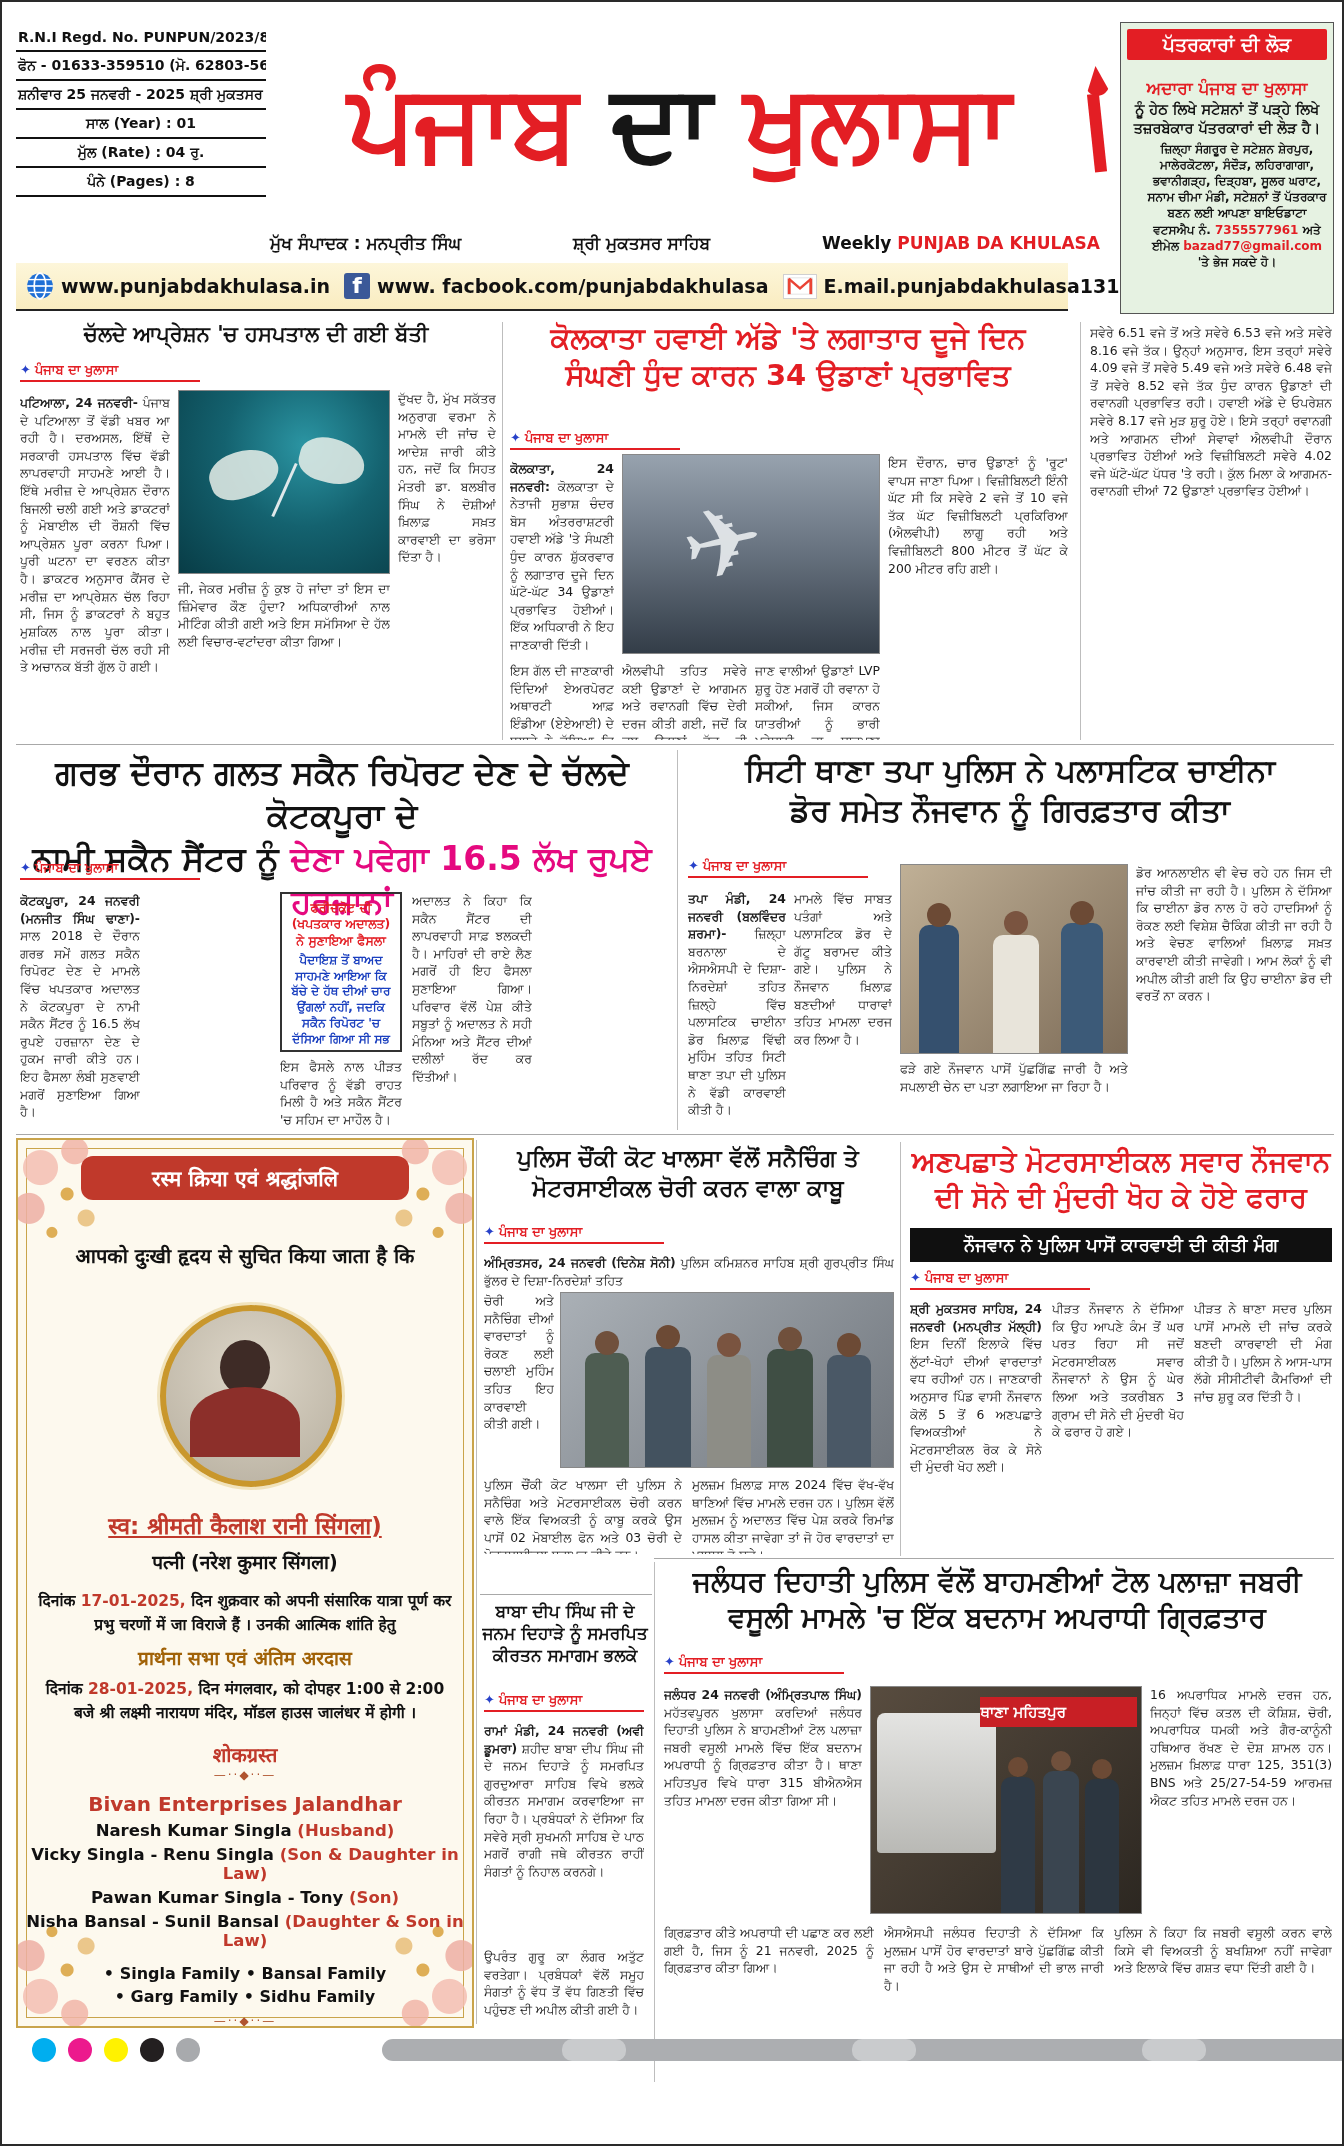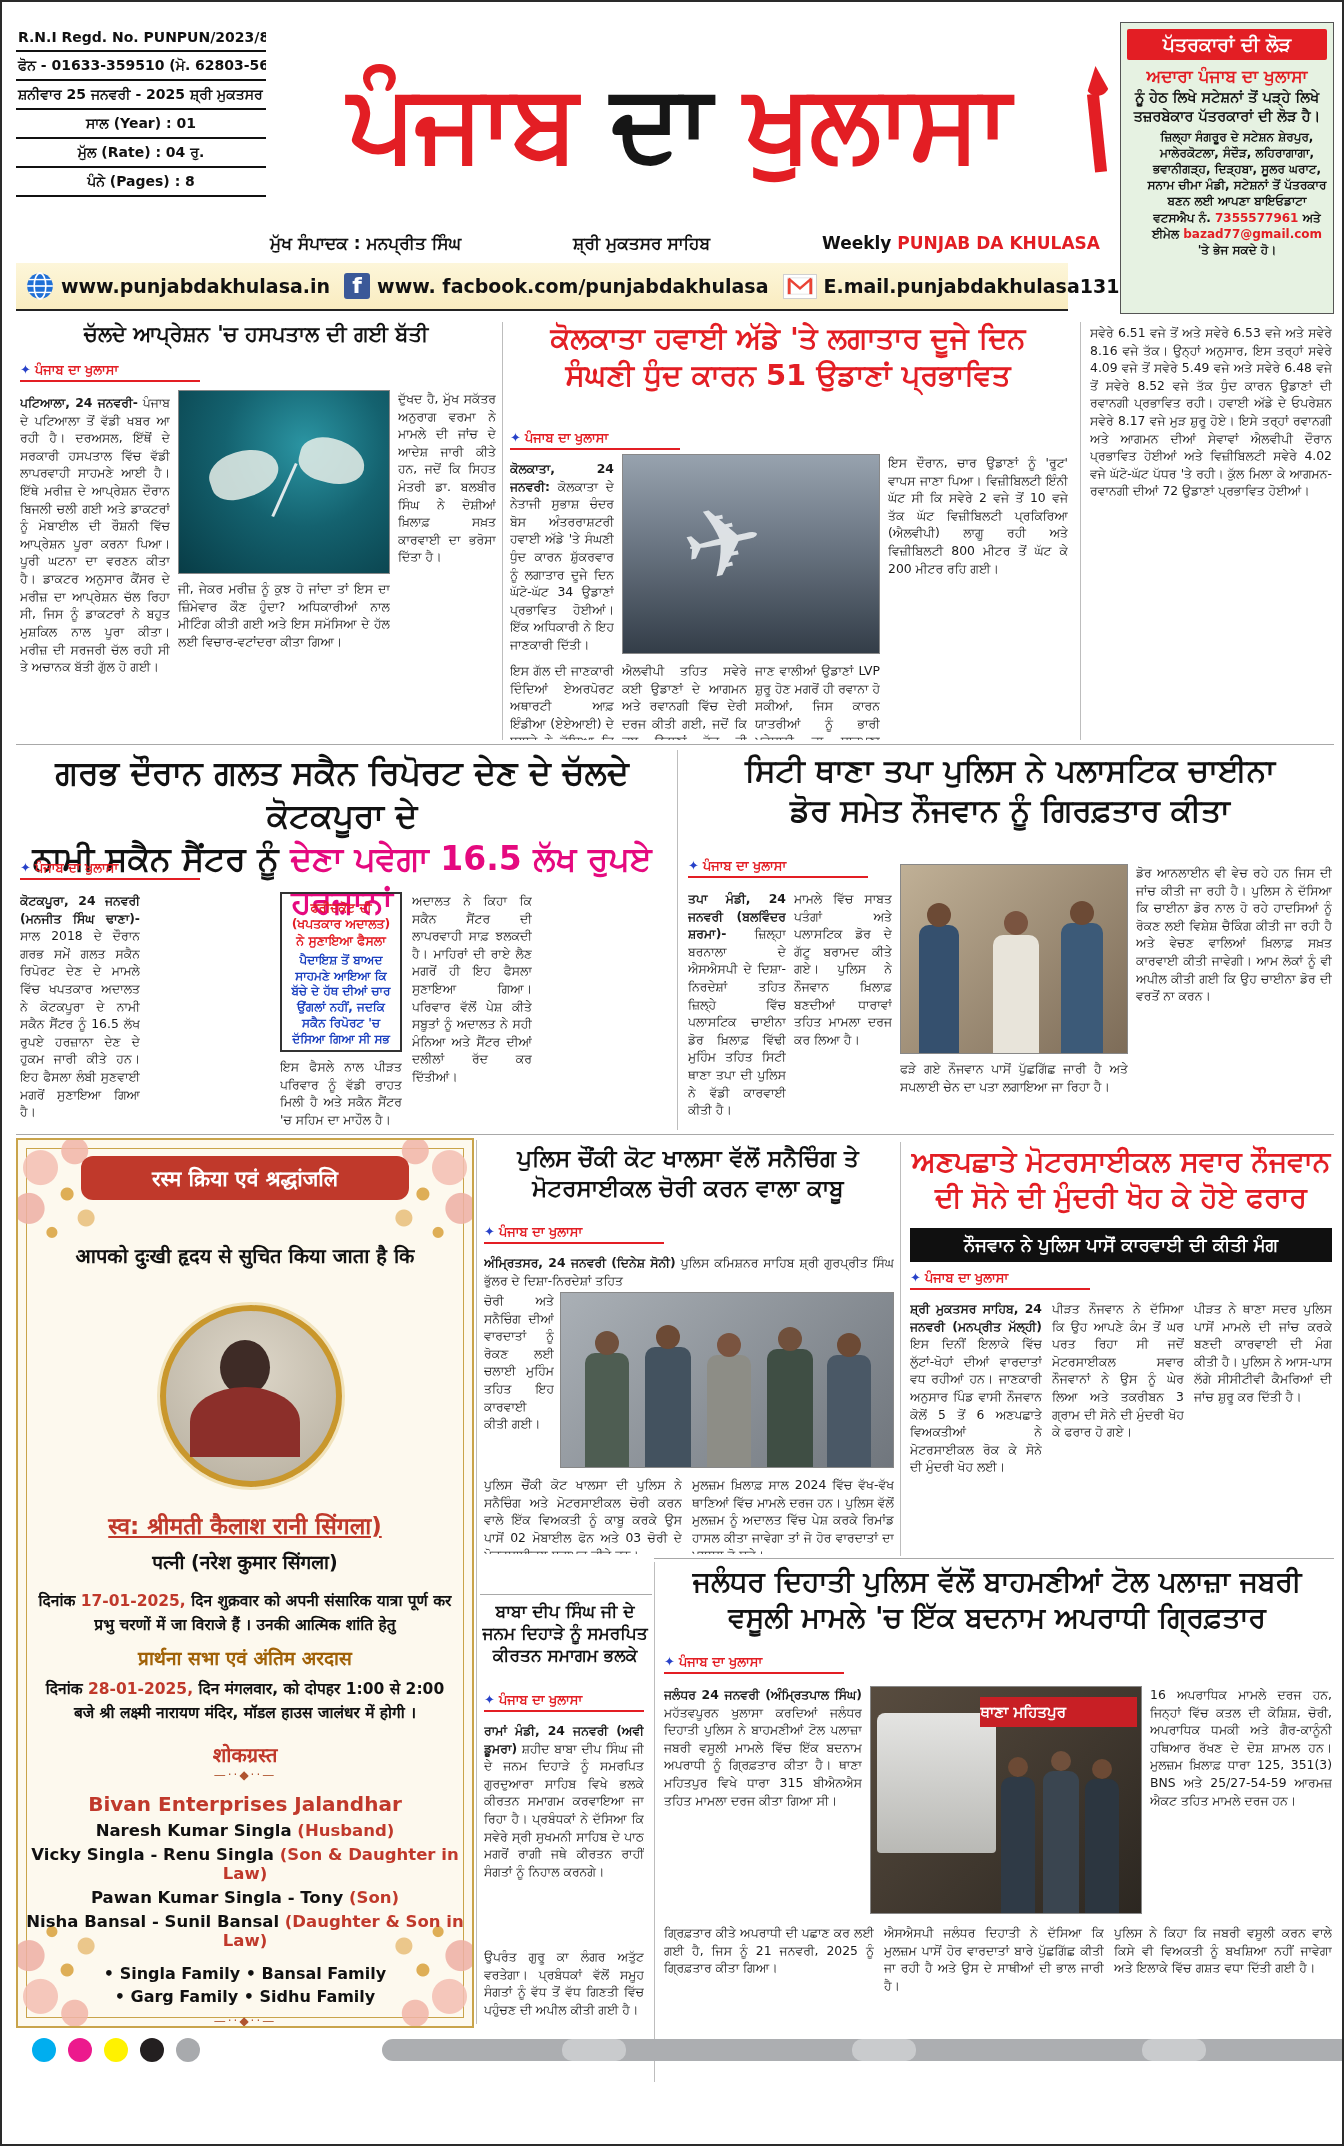--- a/index.html
+++ b/index.html
@@ -25,21 +25,21 @@
       font-size:19px;font-weight:bold;gap:14px;padding:0 10px;box-sizing:border-box;border-bottom:2px solid #222;}
   .cbitem{display:flex;align-items:center;gap:7px;white-space:nowrap;}
   .globe{width:28px;height:28px;}
   .fbicon{width:26px;height:26px;background:#3b5998;color:#fff;border-radius:3px;
       font-size:22px;font-weight:bold;text-align:center;line-height:26px;}
   .gmail{width:32px;height:23px;background:#fff;border:1px solid #d0d0d0;display:flex;align-items:center;justify-content:center;}
   
   .jobsbox{left:1118px;top:20px;width:214px;height:292px;background:#e6f2e2;border:1px solid #555;
       box-sizing:border-box;text-align:center;padding:6px 6px;overflow:hidden;}
   .jobstitle{background:#e31e24;color:#fff;font-size:19px;font-weight:bold;padding:4px 2px;border-radius:2px;}
-  .jobsorg{color:#e31e24;font-weight:bold;font-size:17px;margin-top:6px;}
+  .jobsorg{color:#e31e24;font-weight:bold;font-size:17px;margin-top:18px;}
   .jobsneed{font-weight:bold;font-size:14.5px;line-height:1.3;margin-top:2px;}
   .jobssmall{font-weight:bold;font-size:12px;line-height:1.35;margin-top:3px;margin-left:20px;}
   .jobssmall .red{color:#e31e24;}
   .redarrow{left:1082px;top:64px;width:26px;height:110px;}
   .redarrow .shaft{position:absolute;left:7px;top:28px;width:12px;height:78px;background:#e31e24;transform:rotate(-6deg);}
   .redarrow .head{position:absolute;left:0;top:0;width:0;height:0;border-left:13px solid transparent;
       border-right:13px solid transparent;border-bottom:30px solid #e31e24;transform:rotate(-6deg);}
   
   .hl{font-weight:bold;color:#121212;}
   .hlred{color:#e31e24;}
@@ -200,21 +200,21 @@
   <div class="abs photo surgery" style="left:176px;top:388px;width:212px;height:184px;">
     <div class="glove" style="left:30px;top:60px;width:70px;height:46px;transform:rotate(-18deg);"></div>
     <div class="glove" style="left:120px;top:48px;width:66px;height:44px;transform:rotate(14deg);"></div>
     <div style="position:absolute;left:104px;top:70px;width:3px;height:58px;background:#dfe8ea;transform:rotate(24deg);"></div>
   </div>
   <div class="abs col" style="left:176px;top:578px;width:212px;height:160px;">ਜੀ, ਜੇਕਰ ਮਰੀਜ਼ ਨੂੰ ਕੁਝ ਹੋ ਜਾਂਦਾ ਤਾਂ ਇਸ ਦਾ ਜ਼ਿੰਮੇਵਾਰ ਕੌਣ ਹੁੰਦਾ? ਅਧਿਕਾਰੀਆਂ ਨਾਲ ਮੀਟਿੰਗ ਕੀਤੀ ਗਈ ਅਤੇ ਇਸ ਸਮੱਸਿਆ ਦੇ ਹੱਲ ਲਈ ਵਿਚਾਰ-ਵਟਾਂਦਰਾ ਕੀਤਾ ਗਿਆ।</div>
   <div class="abs col" style="left:396px;top:388px;width:98px;height:350px;">ਦੁੱਖਦ ਹੈ, ਮੁੱਖ ਸਕੱਤਰ ਅਨੁਰਾਗ ਵਰਮਾ ਨੇ ਮਾਮਲੇ ਦੀ ਜਾਂਚ ਦੇ ਆਦੇਸ਼ ਜਾਰੀ ਕੀਤੇ ਹਨ, ਜਦੋਂ ਕਿ ਸਿਹਤ ਮੰਤਰੀ ਡਾ. ਬਲਬੀਰ ਸਿੰਘ ਨੇ ਦੋਸ਼ੀਆਂ ਖ਼ਿਲਾਫ਼ ਸਖ਼ਤ ਕਾਰਵਾਈ ਦਾ ਭਰੋਸਾ ਦਿੱਤਾ ਹੈ।</div>
 
   <div class="abs hlred ctr hl" style="left:506px;top:318px;width:560px;font-size:29px;line-height:1.28;">
     <div>ਕੋਲਕਾਤਾ ਹਵਾਈ ਅੱਡੇ 'ਤੇ ਲਗਾਤਾਰ ਦੂਜੇ ਦਿਨ</div>
-    <div>ਸੰਘਣੀ ਧੁੰਦ ਕਾਰਨ 51 ਉਡਾਣਾਂ ਪ੍ਰਭਾਵਿਤ</div>
+    <div>ਸੰਘਣੀ ਧੁੰਦ ਕਾਰਨ 34 ਉਡਾਣਾਂ ਪ੍ਰਭਾਵਿਤ</div>
   </div>
   <div class="abs byline" style="left:508px;top:428px;width:170px;">
     <span class="bystar">✦</span><span>ਪੰਜਾਬ ਦਾ ਖੁਲਾਸਾ</span>
   </div>
   <div class="abs col" style="left:508px;top:458px;width:104px;height:280px;">
     <b>ਕੋਲਕਾਤਾ, 24 ਜਨਵਰੀ:</b> <span>ਕੋਲਕਾਤਾ ਦੇ ਨੇਤਾਜੀ ਸੁਭਾਸ਼ ਚੰਦਰ ਬੋਸ ਅੰਤਰਰਾਸ਼ਟਰੀ ਹਵਾਈ ਅੱਡੇ 'ਤੇ ਸੰਘਣੀ ਧੁੰਦ ਕਾਰਨ ਸ਼ੁੱਕਰਵਾਰ ਨੂੰ ਲਗਾਤਾਰ ਦੂਜੇ ਦਿਨ ਘੱਟੋ-ਘੱਟ 34 ਉਡਾਣਾਂ ਪ੍ਰਭਾਵਿਤ ਹੋਈਆਂ। ਇੱਕ ਅਧਿਕਾਰੀ ਨੇ ਇਹ ਜਾਣਕਾਰੀ ਦਿੱਤੀ।</span>
   </div>
   <div class="abs photo fog" style="left:620px;top:452px;width:258px;height:200px;">
     <span class="plane" style="left:60px;top:40px;">✈</span>
   </div>

